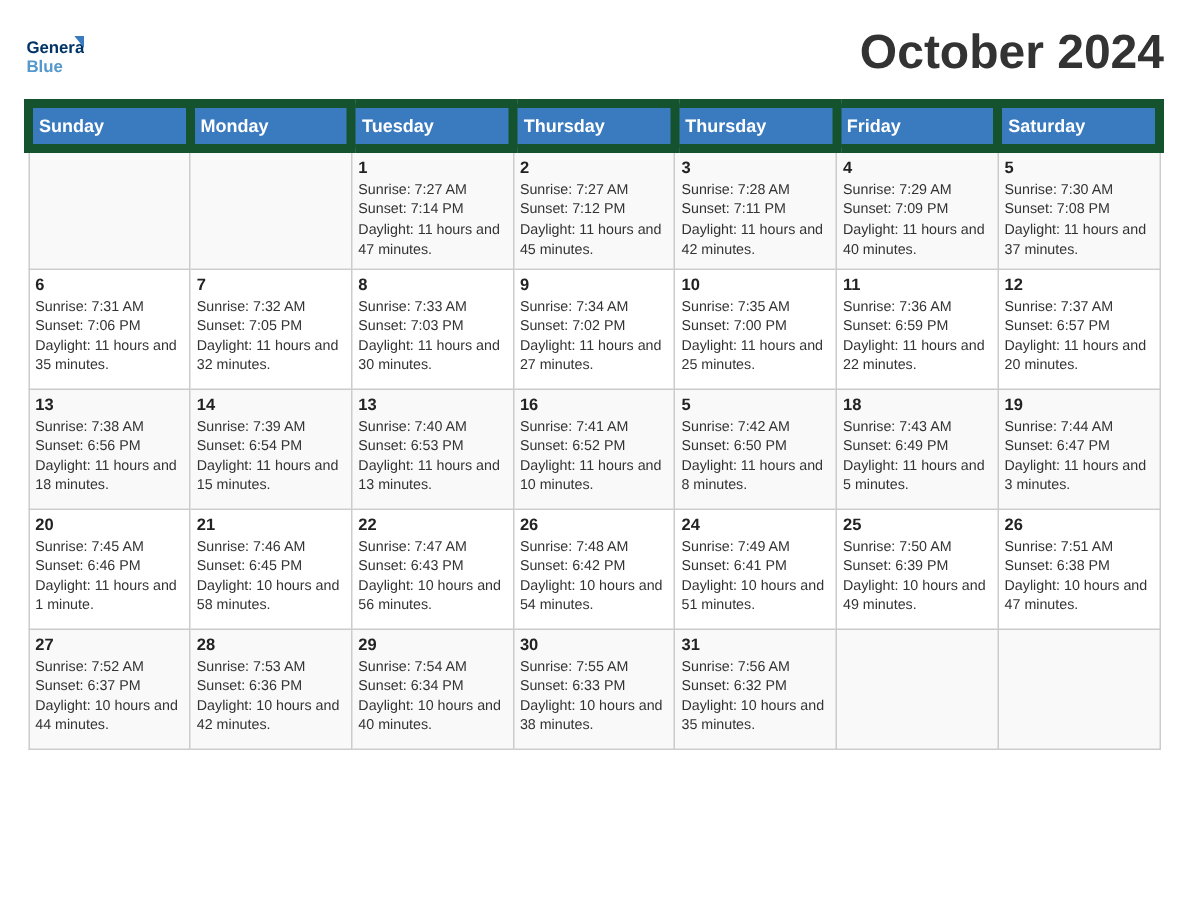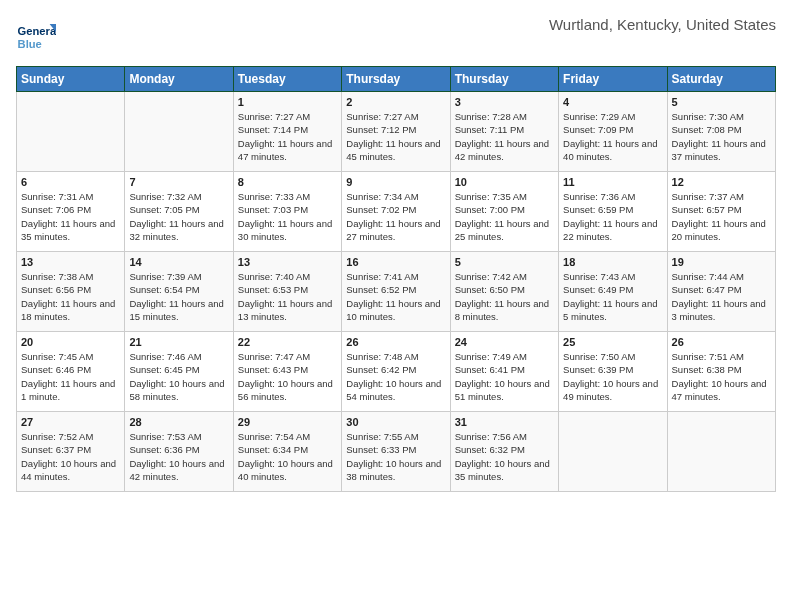--- a/index.html
+++ b/index.html
@@ -46,21 +46,21 @@
       border-collapse: collapse;
       font-size: 10.5px;
     }
     thead tr th {
       background: #3a7abf;
       color: #fff;
       padding: 5px 4px;
       text-align: left;
       font-size: 12px;
       font-weight: bold;
-      border: 1px solid #14532d;
+      border: 6px solid #14532d;
     }
     tbody tr td {
       vertical-align: top;
       padding: 4px;
       border: 1px solid #ccc;
       min-height: 70px;
       height: 80px;
       width: calc(100% / 7);
     }
     tbody tr:nth-child(odd) td {
@@ -87,21 +87,21 @@
 
 <div class="header">
   <div class="logo">
     <svg class="logo-icon" viewBox="0 0 50 50" xmlns="http://www.w3.org/2000/svg">
       <text x="2" y="24" font-size="14" font-weight="bold" fill="#003366">General</text>
       <text x="2" y="40" font-size="14" font-weight="bold" fill="#5599cc">Blue</text>
       <polygon points="42,10 50,10 50,20" fill="#3a7abf"></polygon>
     </svg>
   </div>
   <div class="title-block">
-    <h2>Wurtland, Kentucky, United States</h2>
+    <h1>October 2024</h1>
   </div>
 </div>
 
 <table>
   <thead>
     <tr>
     <th>Sunday</th>
         <th>Monday</th>
         <th>Tuesday</th>
         <th>Thursday</th>

